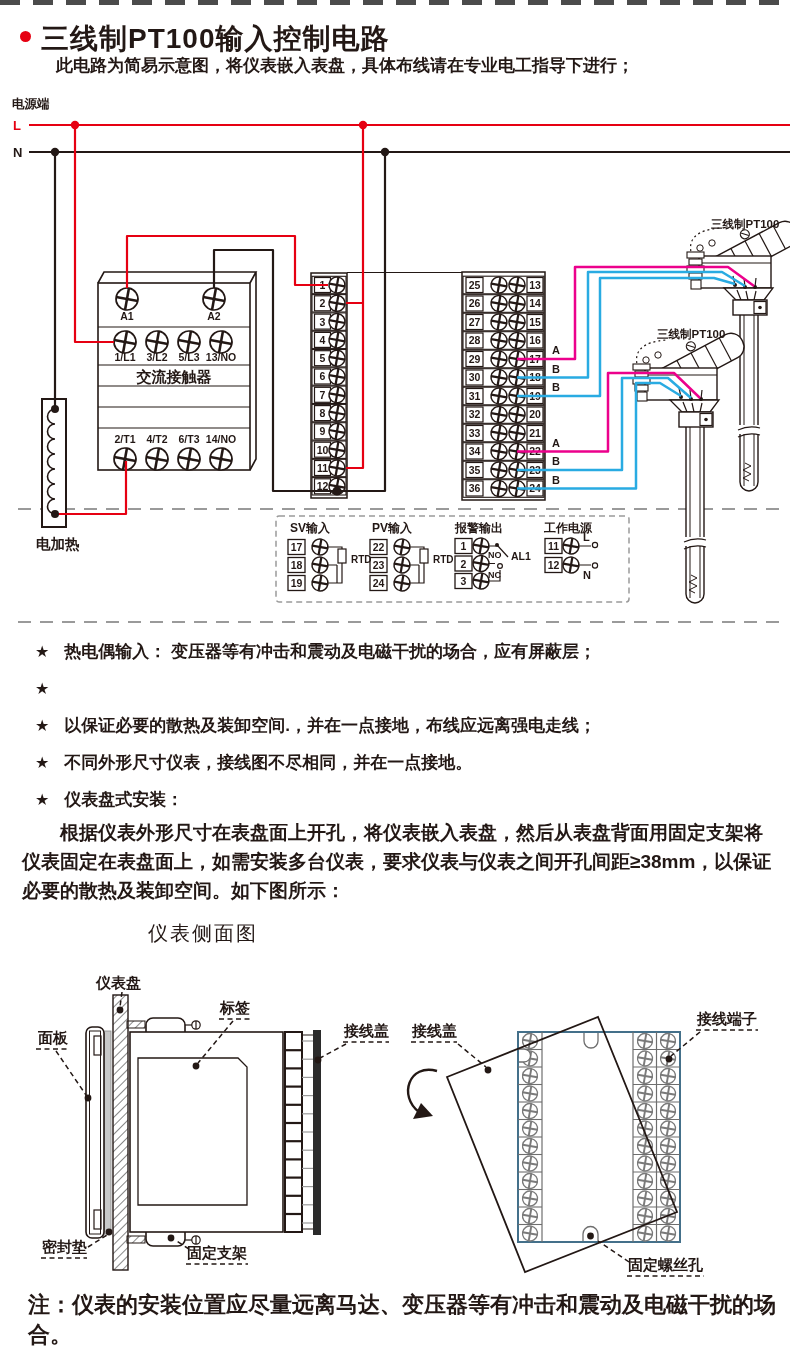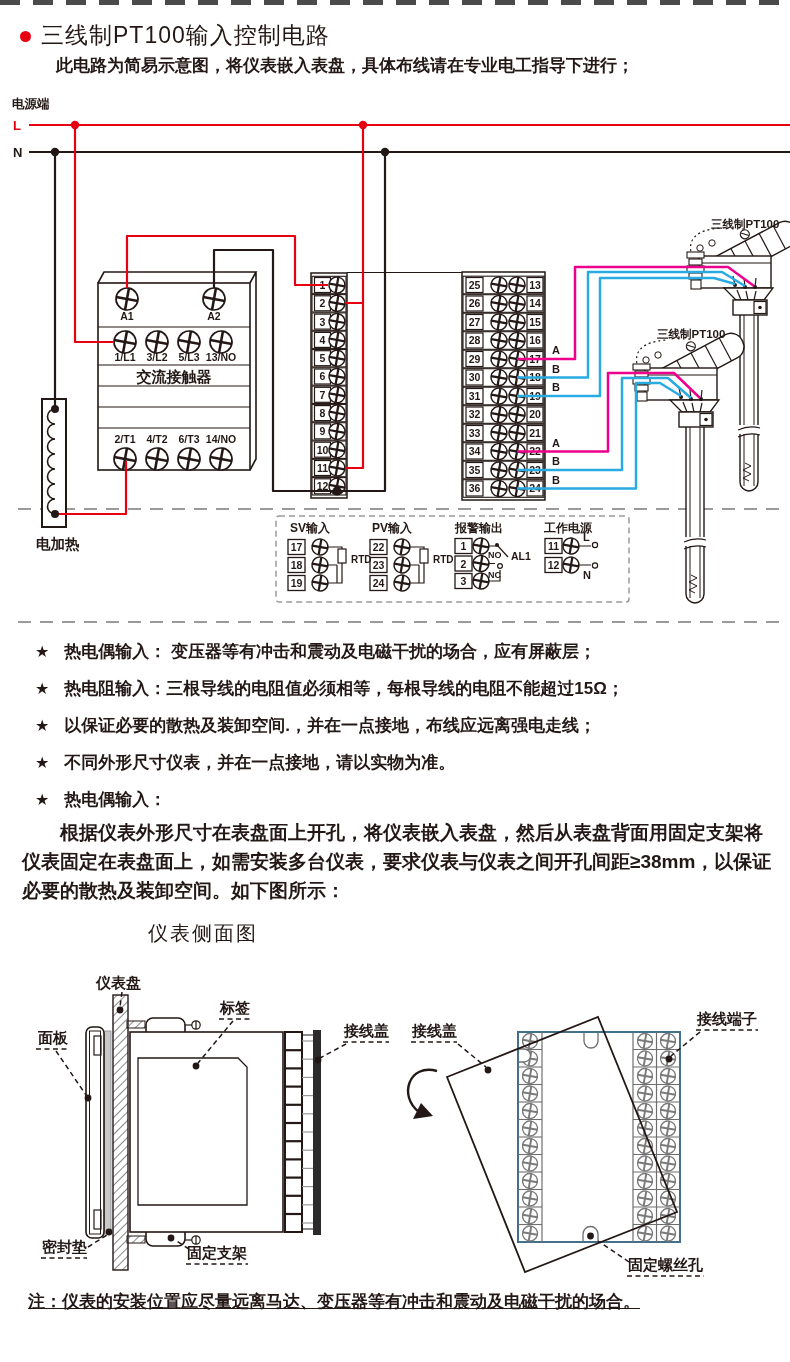--- a/index.html
+++ b/index.html
@@ -1,30 +1,30 @@
 <!DOCTYPE html>
 <html><head>
 <meta charset="utf-8">
 <style>
   html,body{margin:0;padding:0;background:#fff;}
   .page{position:relative;width:790px;height:1362px;background:#fff;overflow:hidden;
         font-family:"Liberation Sans","DejaVu Sans",sans-serif;color:#231815;}
   .top-dashes{position:absolute;left:0;top:0;width:790px;height:5px;
         background:repeating-linear-gradient(90deg,#4b4b4b 0 20px,transparent 20px 33px);}
   .title-dot{position:absolute;left:20px;top:31px;width:11px;height:11px;border-radius:50%;background:#e60012;}
-  .page-title{position:absolute;left:41px;top:20px;font-size:23px;font-weight:normal;letter-spacing:1px;}
+  .page-title{position:absolute;left:41px;top:20px;font-size:28px;font-weight:bold;letter-spacing:1px;}
   .page-subtitle{position:absolute;left:56px;top:54px;width:710px;font-size:17px;font-weight:bold;}
   .notes{position:absolute;left:35px;top:641px;width:745px;}
   .note-item{display:flex;gap:15px;margin-bottom:16px;font-size:17px;font-weight:bold;line-height:21px;}
   .note-star{flex:0 0 auto;font-size:16px;}
   .install-para{position:absolute;left:22px;top:818px;width:752px;font-size:19px;font-weight:bold;
         line-height:29px;text-indent:2em;}
   .sideview-heading{position:absolute;left:148px;top:920px;font-family:"DejaVu Serif","Liberation Serif",serif;
         font-size:20px;font-weight:normal;letter-spacing:2px;}
-  .footnote{position:absolute;left:28px;top:1290px;width:755px;font-size:17px;font-weight:bold;text-decoration:underline;}
+  .footnote{position:absolute;left:28px;top:1290px;width:755px;font-size:22px;font-weight:bold;}
   svg{position:absolute;left:0;}
   svg text{font-family:"Liberation Sans","DejaVu Sans",sans-serif;font-weight:bold;fill:#231815;}
   .ln{fill:#fff;stroke:#231815;stroke-width:1.5;}
   .thin{fill:none;stroke:#231815;stroke-width:1.2;}
   .med{fill:none;stroke:#231815;stroke-width:1.6;}
   .wire{fill:none;stroke-width:2.2;stroke-linejoin:round;}
   .swire{fill:none;stroke-width:2.5;stroke-linejoin:round;}
   .dashline{stroke:#9a9a9a;stroke-width:2;stroke-dasharray:13 9;fill:none;}
   .leader{fill:none;stroke:#231815;stroke-width:1.5;stroke-dasharray:5 3.5;}
   .red-t{fill:#e60012;}
@@ -609,33 +609,32 @@
       </g>
   </svg>
 
   <div class="notes">
     <div class="note-item">
         <span class="note-star">★</span>
         <span>热电偶输入： 变压器等有冲击和震动及电磁干扰的场合，应有屏蔽层；</span>
       </div>
     <div class="note-item">
         <span class="note-star">★</span>
-        <span>热电阻输入：三根导线的电阻值必须相等，每根导线的电阻不能超过15Ω；</span>
       </div>
     <div class="note-item">
         <span class="note-star">★</span>
         <span>以保证必要的散热及装卸空间.，并在一点接地，布线应远离强电走线；</span>
       </div>
     <div class="note-item">
         <span class="note-star">★</span>
-        <span>不同外形尺寸仪表，并在一点接地，请以实物为准。</span>
+        <span>不同外形尺寸仪表，接线图不尽相同，并在一点接地。</span>
       </div>
     <div class="note-item">
         <span class="note-star">★</span>
-        <span>热电偶输入：</span>
+        <span>仪表盘式安装：</span>
       </div>
   </div>
 
   <div class="install-para">根据仪表外形尺寸在表盘面上开孔，将仪表嵌入表盘，然后从表盘背面用固定支架将仪表固定在表盘面上，如需安装多台仪表，要求仪表与仪表之间开孔间距≥38mm，以保证必要的散热及装卸空间。如下图所示：</div>
   <div class="sideview-heading">仪表侧面图</div>
 
   <svg id="d2" style="top:955px" width="790" height="330" viewBox="0 955 790 330">
     <defs>
       <pattern id="hatch" width="6" height="6" patternUnits="userSpaceOnUse" patternTransform="rotate(45)">
         <line x1="0" y1="0" x2="0" y2="6" stroke="#555" stroke-width="1.4"></line>

